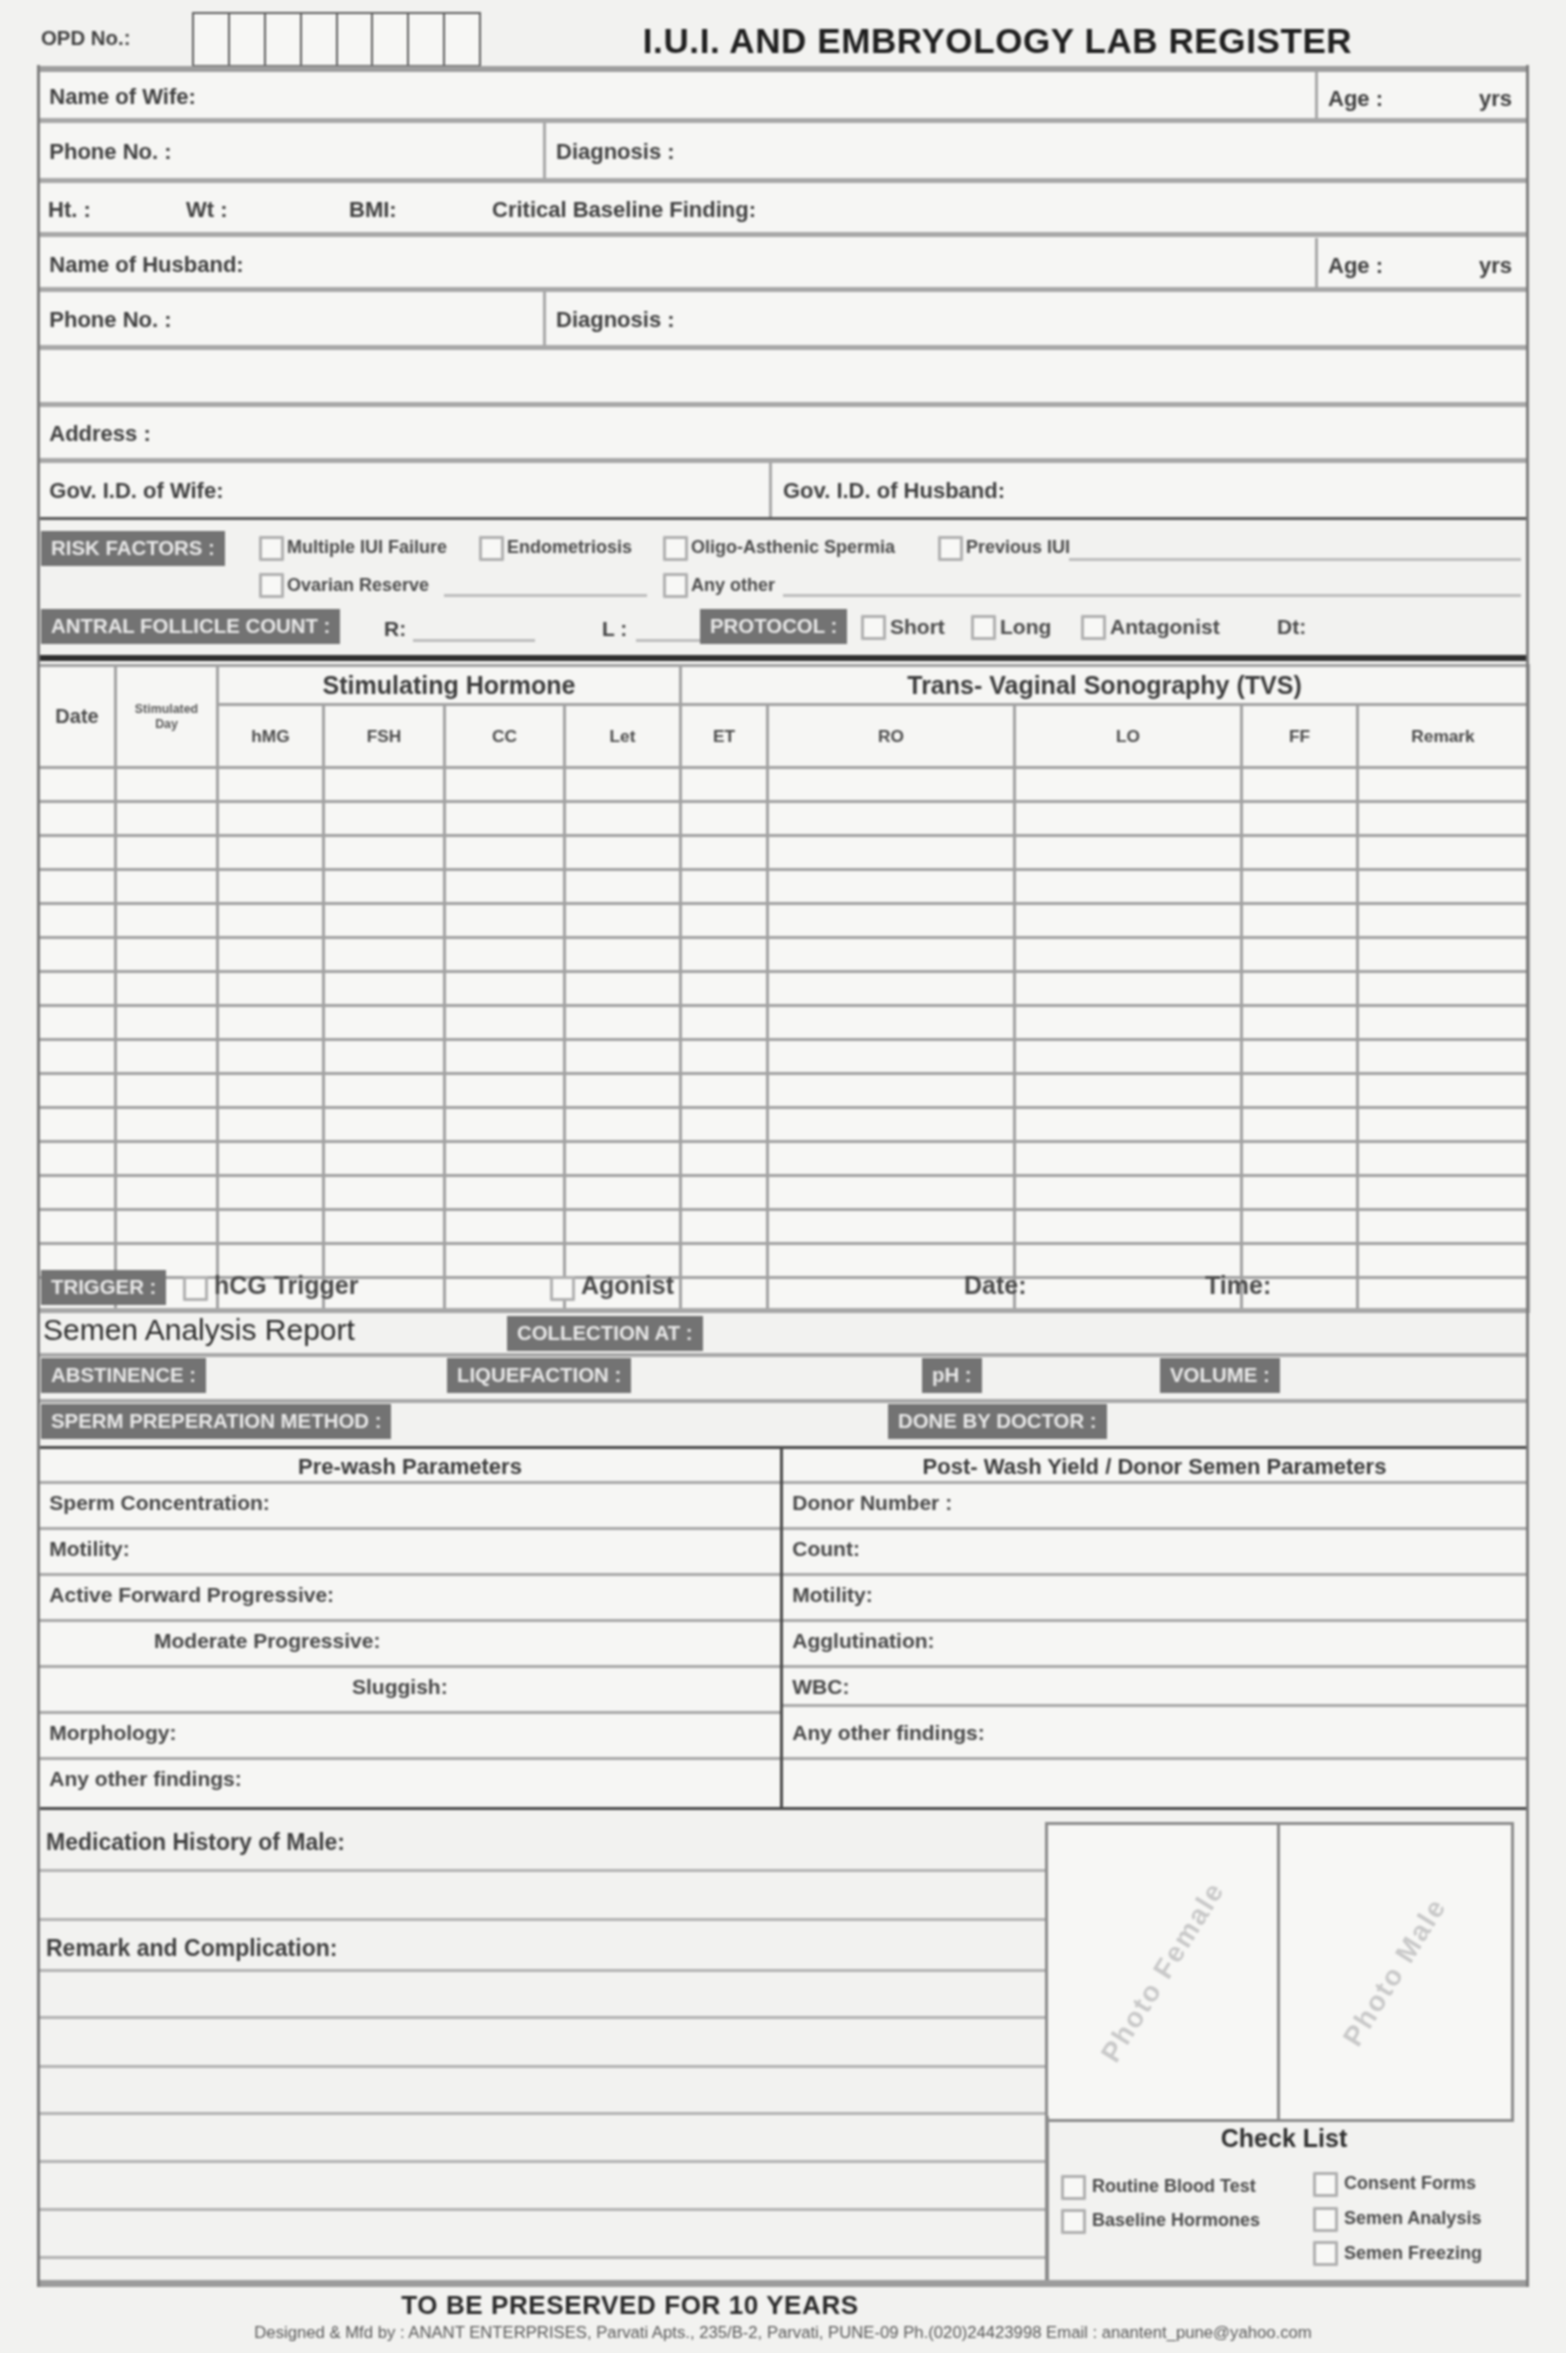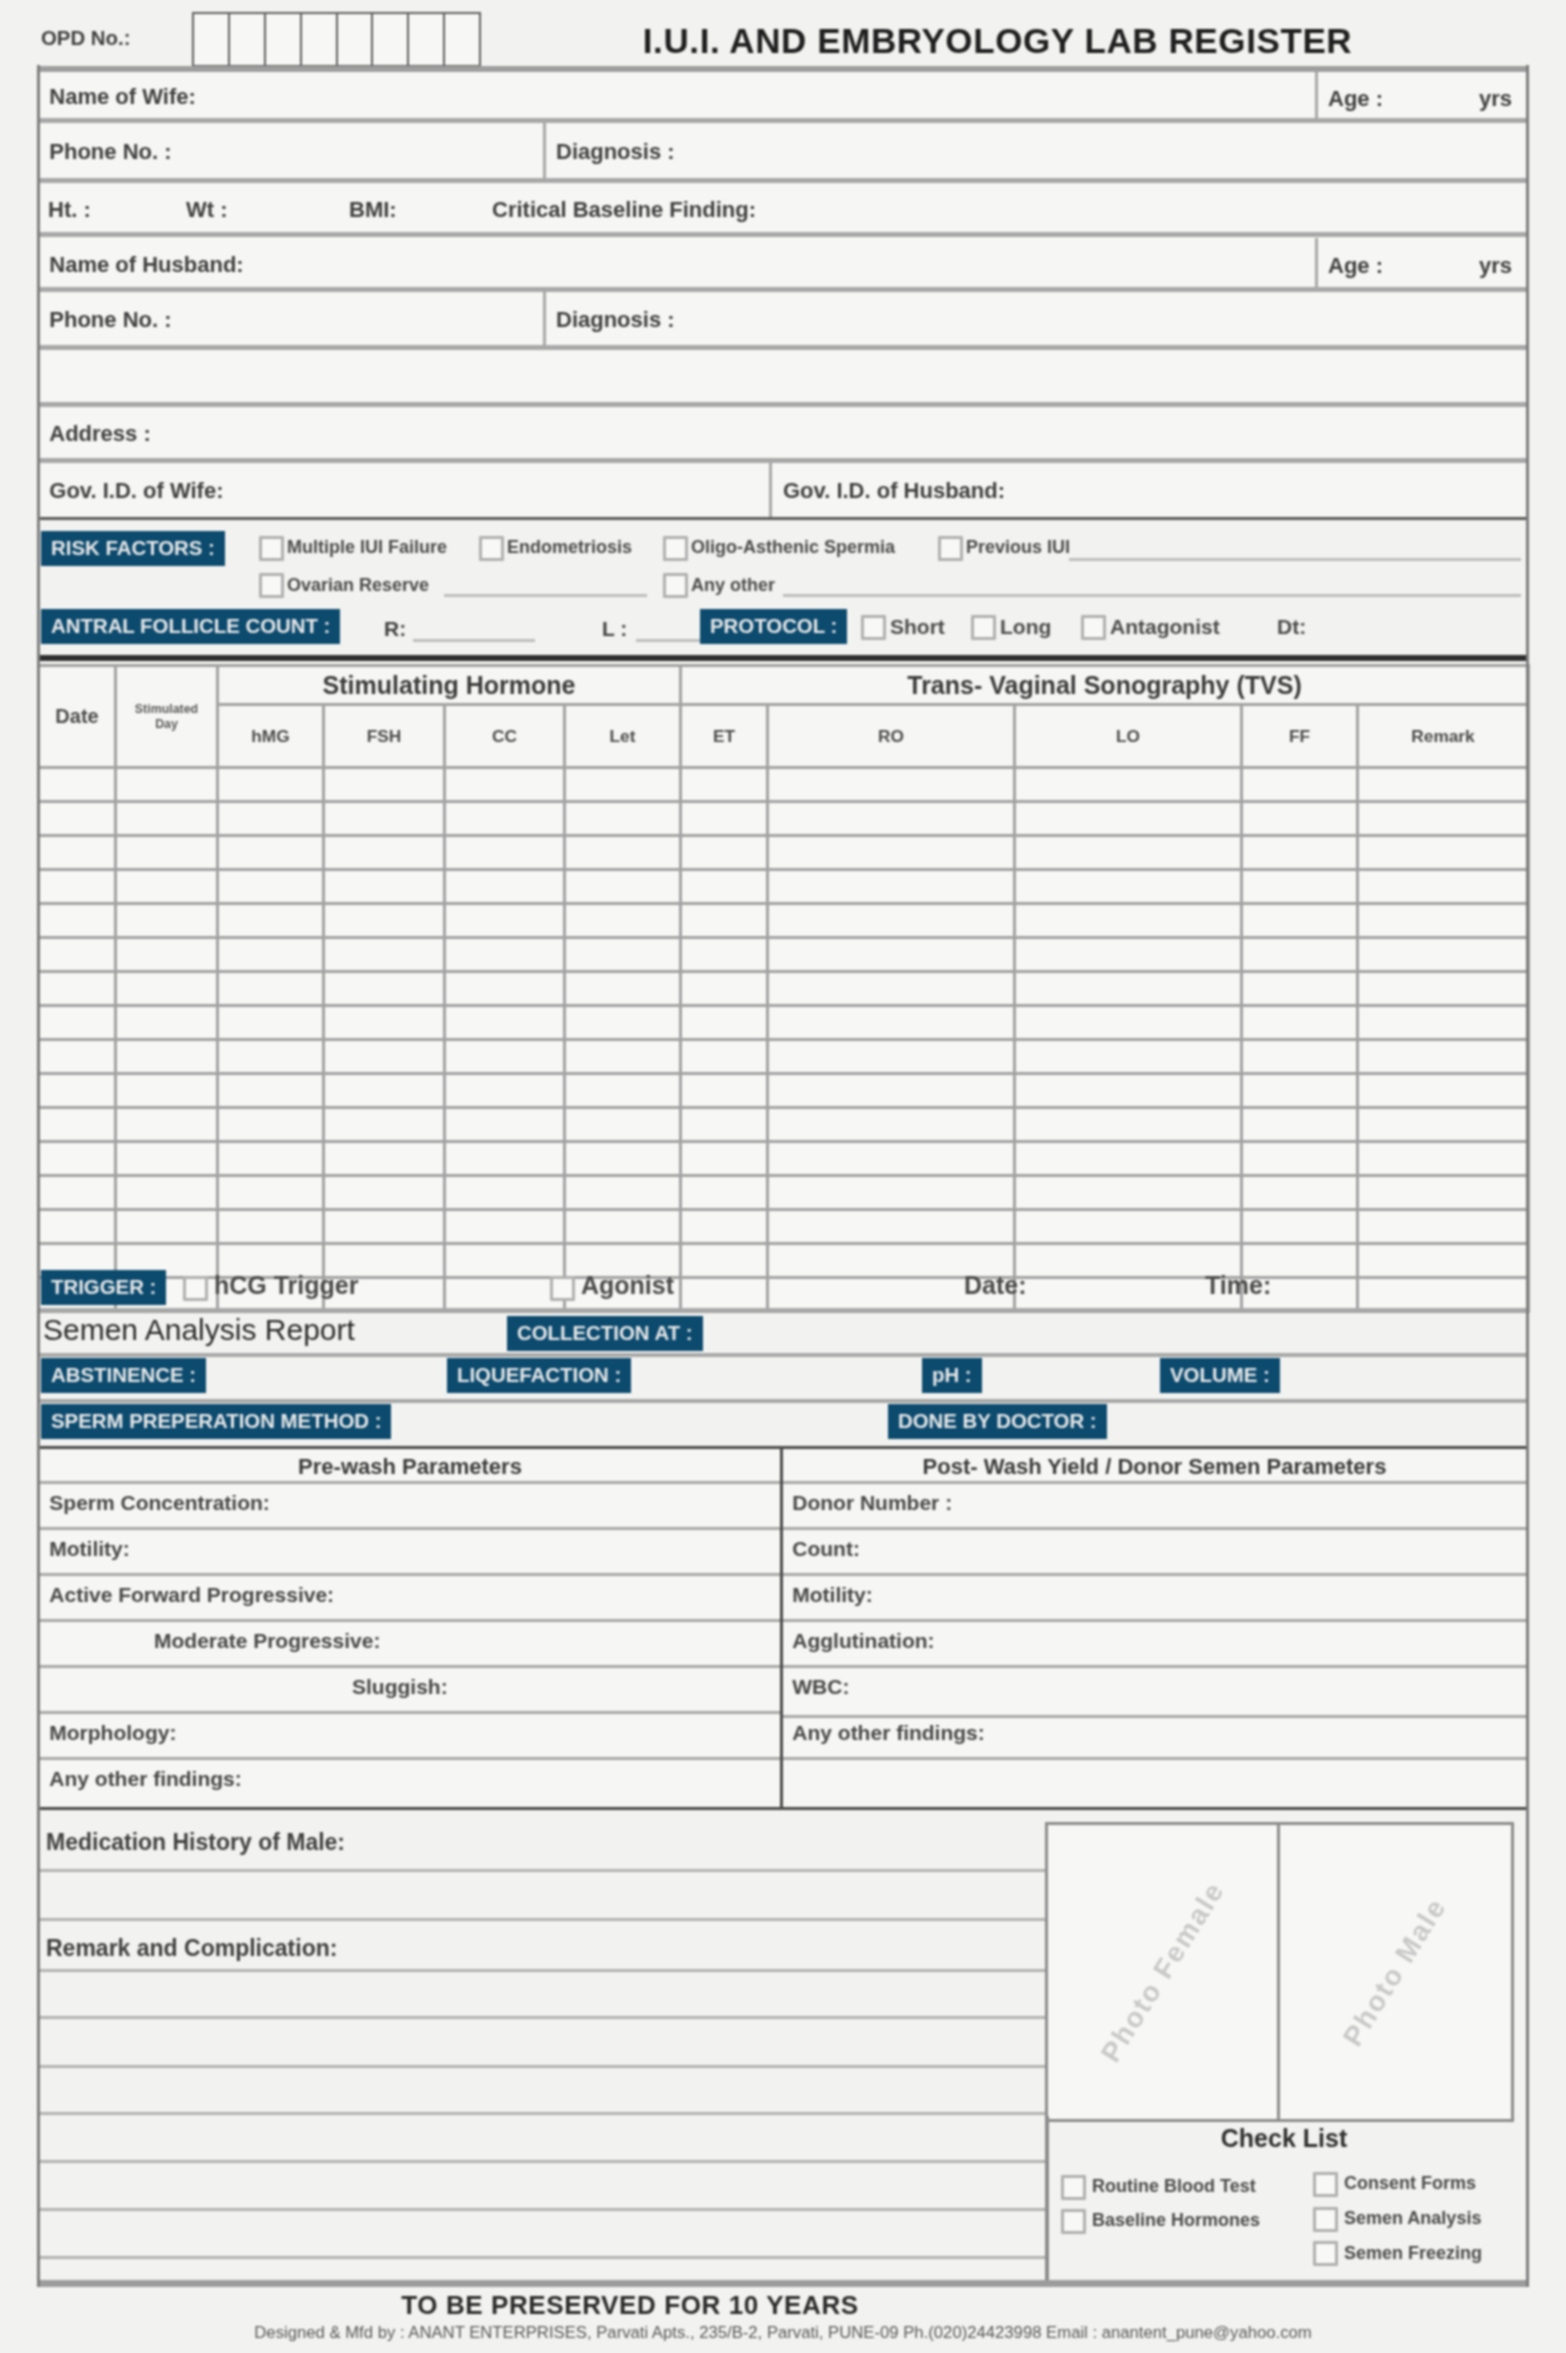--- a/index.html
+++ b/index.html
@@ -1,21 +1,21 @@
 <!DOCTYPE html>
 <html style="font-size:10px"><head>
 <meta charset="utf-8">
 <style>
   html,body{margin:0;padding:0;background:#eeeeec;}
   #page{position:relative;width:1566px;height:2354px;background:#f2f2f0;overflow:hidden;
         font-family:"Liberation Sans", sans-serif;color:#3d3d3d;}
   #scan{position:absolute;inset:0;filter:blur(0.9px);}
   .abs{position:absolute;}
   .lbl{font-weight:bold;color:#3f3f3f;}
-  .chip{position:absolute;background:#0c4a6e;color:#e9e9e9;font-weight:bold;
+  .chip{position:absolute;background:#737373;color:#e9e9e9;font-weight:bold;
         font-size:20.4px;padding:6.2px 10px;white-space:nowrap;}
   .cb{position:absolute;width:18.5px;height:18.5px;border:3.1px solid #b0b0b0;background:#f8f8f6;border-radius:1.2px;}
   .wline{position:absolute;border-bottom:3.1px solid #bdbdbd;}
   .hline{position:absolute;left:37px;width:1492px;border-bottom:4.3px solid #a8a8a8;}
   .frame{position:absolute;left:37px;top:65px;width:1486px;height:2222px;
          border-left:3.1px solid #7d7d7d;border-right:3.1px solid #7d7d7d;pointer-events:none;}
   
   #opd-grid{position:absolute;left:192px;top:12.4px;width:285px;height:51px;display:flex;
             border:2.5px solid #5f5f5f;background:#f7f7f5;}
   .opd-cell{flex:1;border-right:2.5px solid #5f5f5f;}
@@ -451,21 +451,21 @@
           </div>
       <div class="wrow" style="top:81px;height:46px;padding-left:28px;">
             <span>Count:</span>
           </div>
       <div class="wrow" style="top:127px;height:46px;">
             <span>Motility:</span>
           </div>
       <div class="wrow" style="top:173px;height:46px;">
             <span>Agglutination:</span>
           </div>
-      <div class="wrow" style="top:219px;height:50px;">
+      <div class="wrow" style="top:219px;height:39px;">
             <span>WBC:</span>
           </div>
       <div class="wrow" style="top:265px;height:46px;">
             <span>Any other findings:</span>
           </div>
       <div class="wrow" style="top:311px;height:46px;border-bottom:none;"></div>
     </div>
   </div>
 
   <span class="abs lbl" style="left:46px;top:1829px;font-size:23px;">Medication History of Male:</span>

